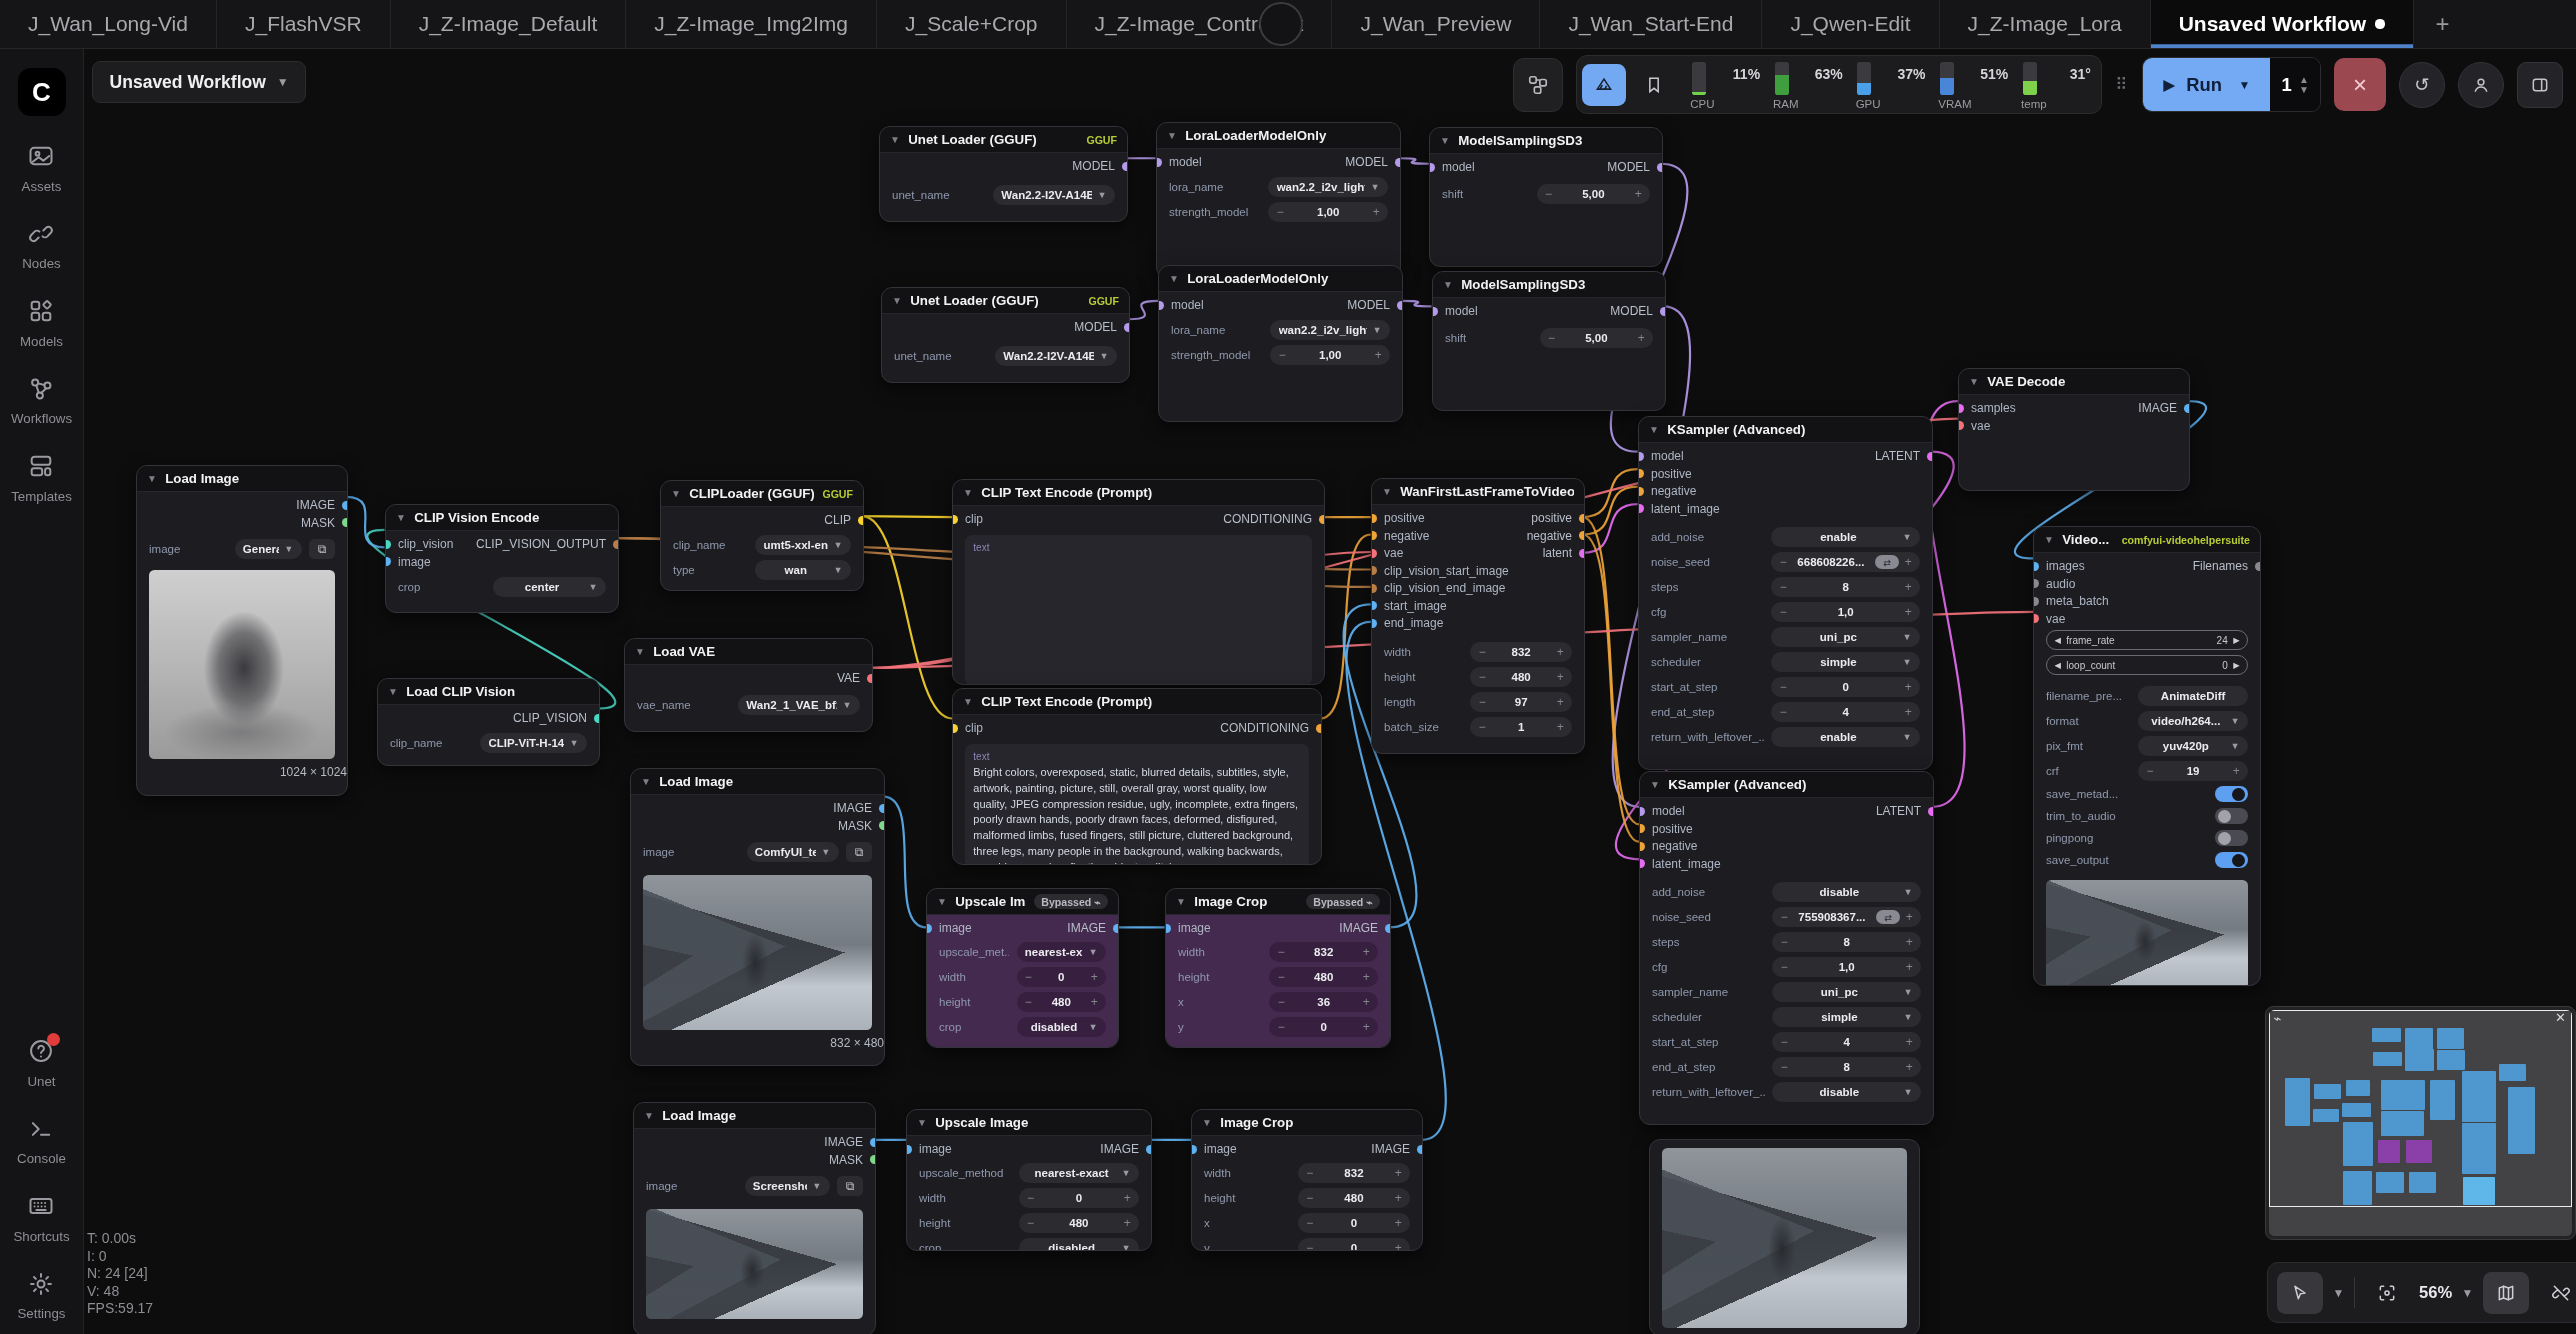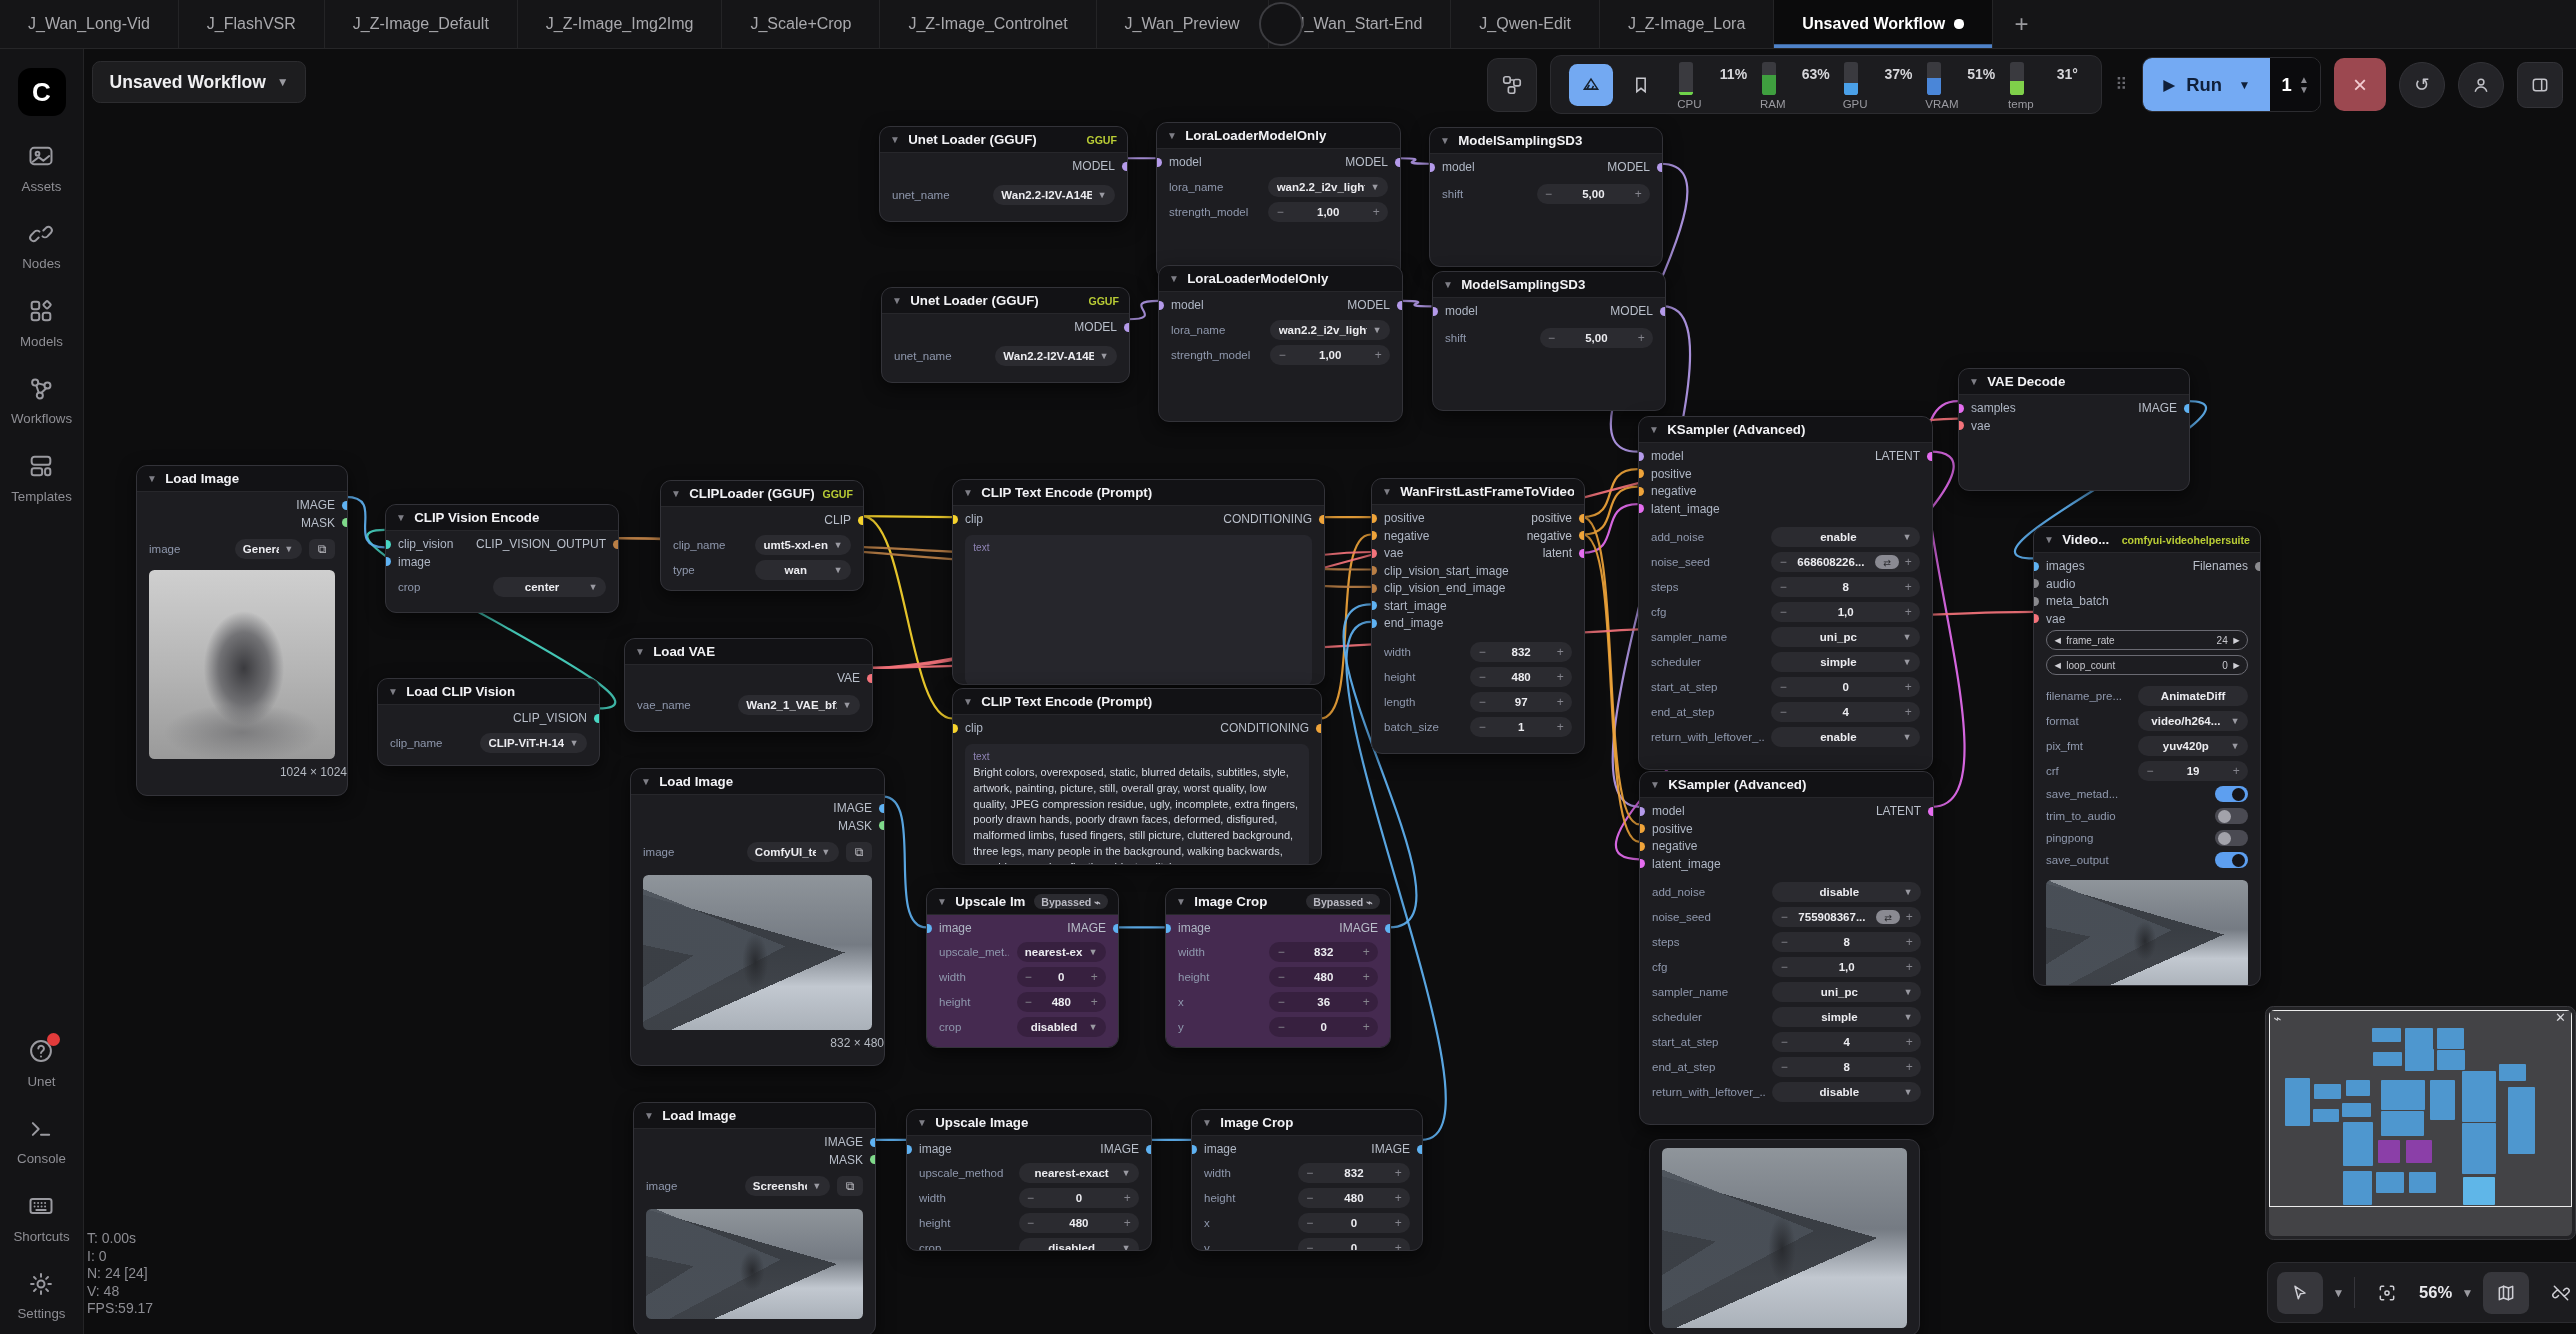--- a/index.html
+++ b/index.html
@@ -2,21 +2,21 @@
 <html style="font-size:14.7px"><head>
 <meta charset="utf-8">
 <style>
   html,body{margin:0;padding:0;background:#000;}
   body{width:2576px;height:1334px;position:relative;overflow:hidden;
        font-family:"Liberation Sans", sans-serif;color:#ddd;-webkit-font-smoothing:antialiased;}
   
   #tabbar{position:absolute;left:0;top:0;width:2576px;height:48px;background:#151517;
           border-bottom:0.9px solid #262628;display:flex;align-items:stretch;z-index:30;}
   .tab{display:flex;align-items:center;gap:9.2px;padding:0 28px;border-right:0.9px solid #242426;
-       font-size:16px;color:#a9a9ad;white-space:nowrap;cursor:pointer;background:#151517;}
+       font-size:21px;color:#a9a9ad;white-space:nowrap;cursor:pointer;background:#151517;}
   .tab.active{background:#0b0b0c;color:#fff;font-weight:700;box-shadow:inset 0 -3.7px 0 #4f82c8;}
   .tab .dot{width:9.2px;height:9.2px;border-radius:50%;background:#fff;}
   .tab-add{display:flex;align-items:center;padding:0 22px;color:#9a9a9e;font-size:24px;cursor:pointer;}
   #status-circle{position:absolute;left:1259px;top:1.8px;width:40px;height:40px;border-radius:50%;
                  background:#131315;border:2.8px solid #3c3c40;z-index:31;}
   
   #sidebar{position:absolute;left:0;top:48px;width:83px;height:1286px;background:#141416;
            border-right:0.9px solid #242426;z-index:25;display:flex;flex-direction:column;align-items:center;}
   #logo{width:48px;height:48px;margin-top:20px;border-radius:13px;background:#000;display:flex;
         align-items:center;justify-content:center;color:#fff;font-weight:800;font-size:26px;cursor:pointer;}
@@ -33,21 +33,21 @@
   #wf-menu{position:absolute;left:92px;top:61px;height:40px;padding:0 16.6px;background:#1d1d1f;
            border:0.9px solid #2c2c2f;border-radius:8.3px;display:flex;align-items:center;gap:11px;z-index:20;cursor:pointer;}
   #wf-menu .t{font-size:17.5px;font-weight:700;color:#f0f0f2;}
   .chev{color:#9a9aa0;font-size:12px;}
   
   #toolbar{position:absolute;right:13px;top:55px;display:flex;align-items:center;gap:13px;z-index:30;}
   .tb-btn{width:48px;height:52px;border-radius:11px;background:#202023;border:0.9px solid #2e2e32;
           display:flex;align-items:center;justify-content:center;cursor:pointer;}
   .tb-btn svg{width:22px;height:22px;stroke:#b9b9bf;fill:none;stroke-width:1.8;}
   #stats-group{height:57px;background:#1c1c1f;border:0.9px solid #2c2c30;border-radius:11px;
-               display:flex;align-items:center;padding:0 18px;gap:5.5px;}
+               display:flex;align-items:center;padding:0 5px;gap:5.5px;}
   .mini-btn{width:44px;height:42px;border-radius:8.3px;display:flex;align-items:center;justify-content:center;cursor:pointer;}
   .mini-btn.blue{background:#73a9f2;}
   .mini-btn svg{width:20px;height:20px;stroke:#17212e;fill:none;stroke-width:1.8;}
   .mini-btn.plain svg{stroke:#c9c9cf;}
   .stat{position:relative;width:79px;height:48px;cursor:default;}
   .stat .bar{position:absolute;left:5.5px;top:1.8px;width:14px;height:33px;background:#3a3a3f;border-radius:2.8px;overflow:hidden;}
   .stat .fill{position:absolute;left:0;bottom:0;width:100%;}
   .stat .sv{position:absolute;right:5.5px;top:5.5px;font-size:14px;font-weight:700;color:#d6d6da;}
   .stat .sl{position:absolute;left:3.7px;bottom:-1.8px;font-size:11.5px;color:#9a9aa0;}
   #drag-dots{color:#6a6a70;font-size:16.6px;letter-spacing:1.8px;line-height:7.4px;cursor:grab;}

